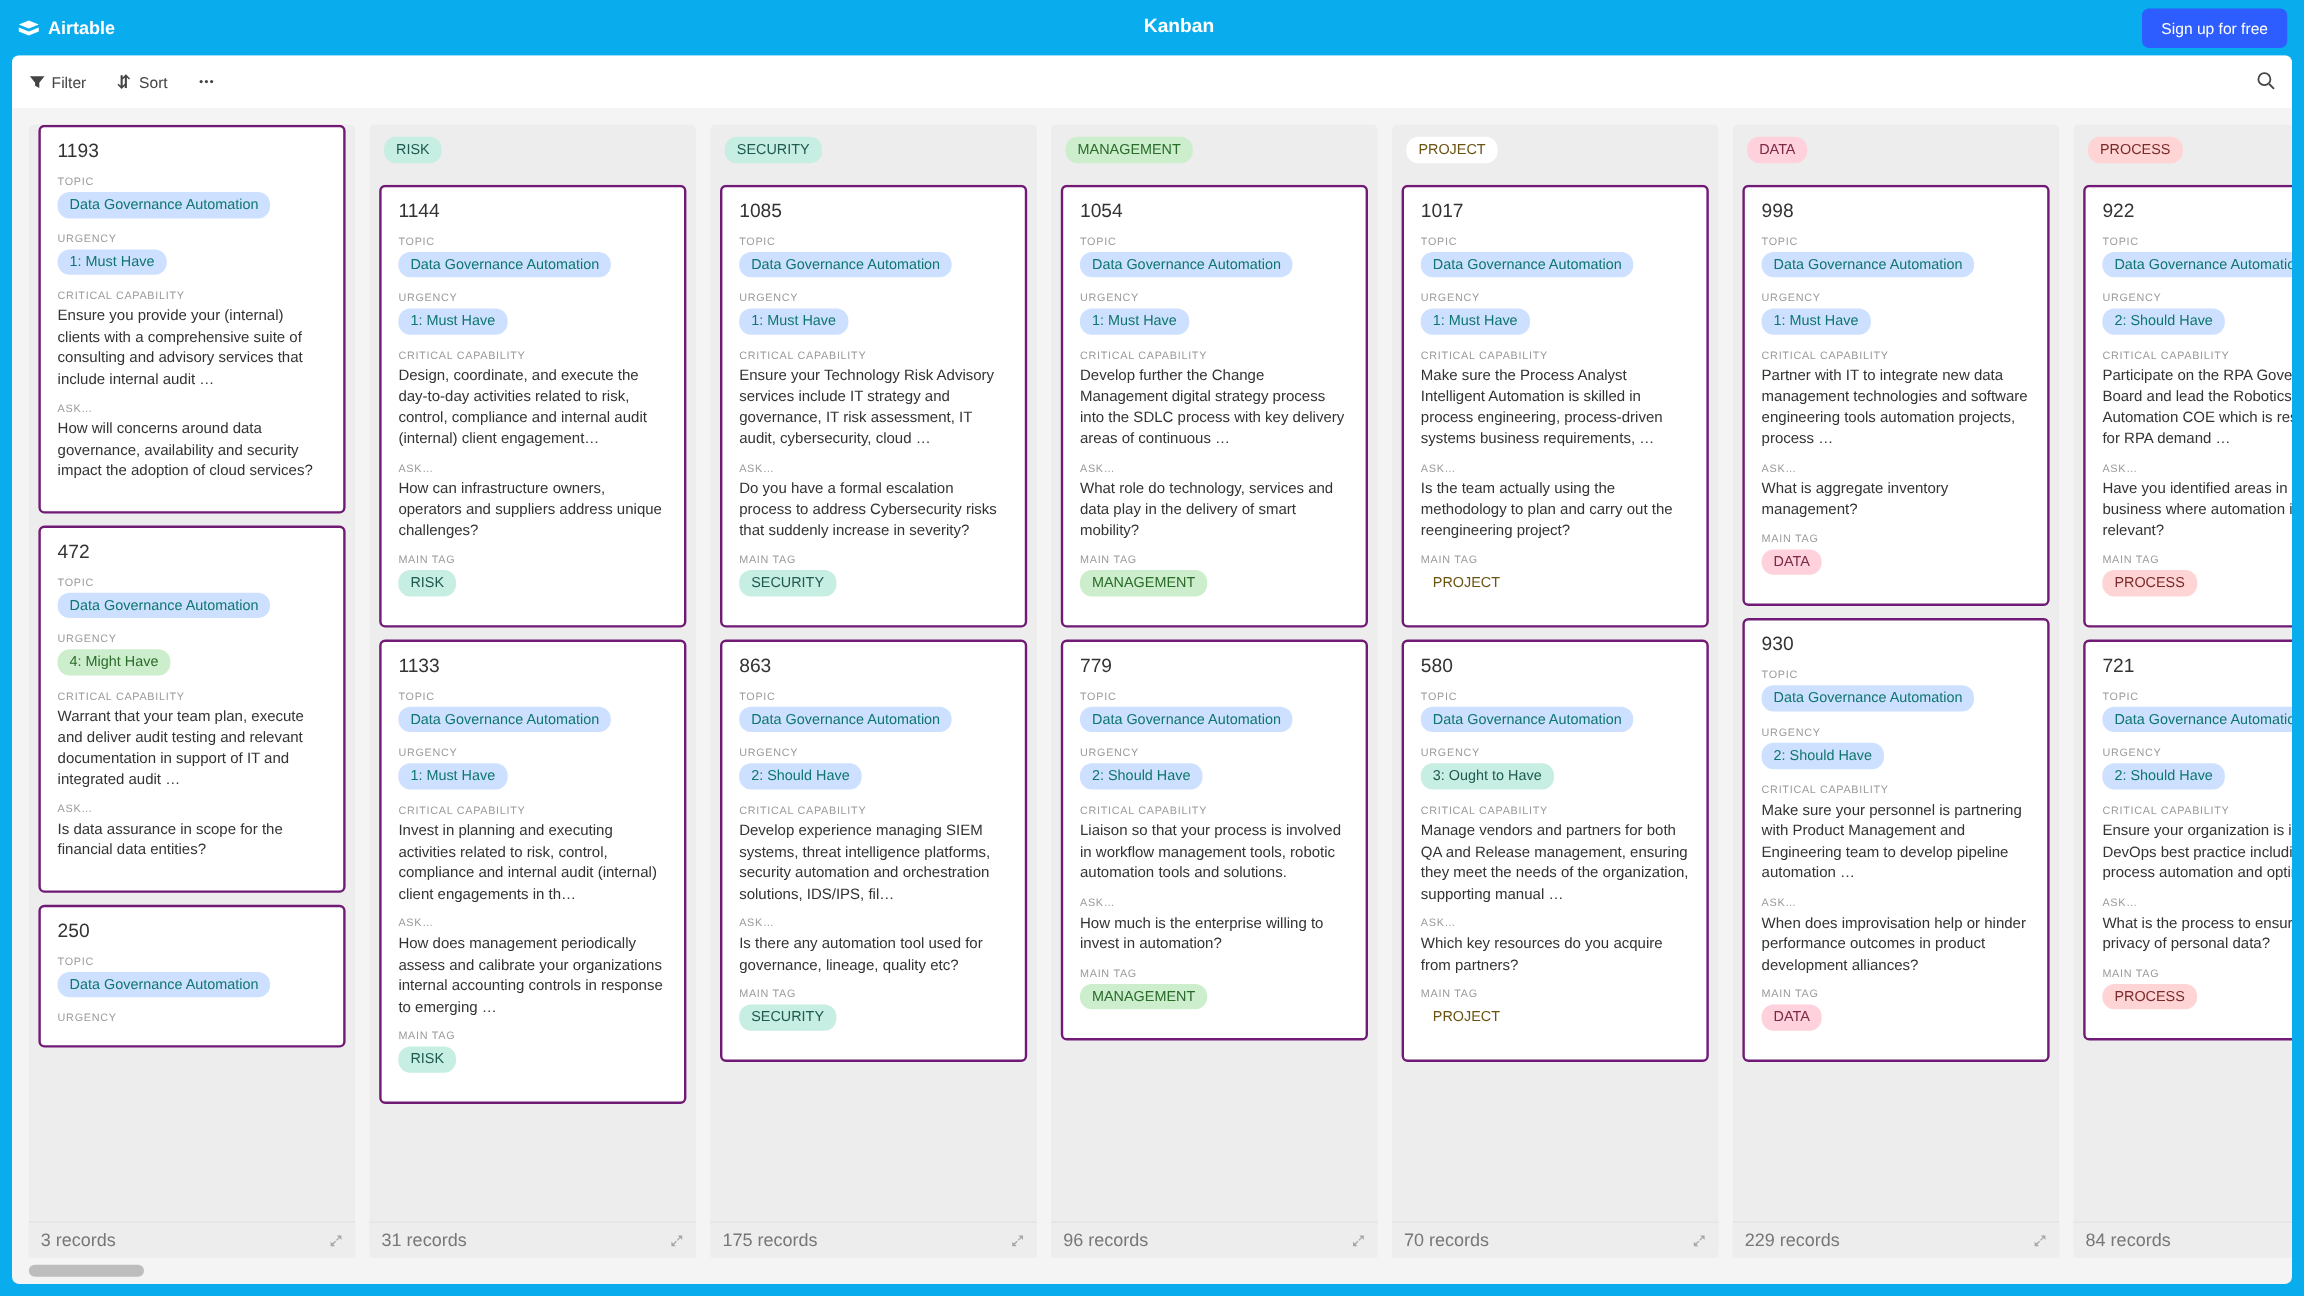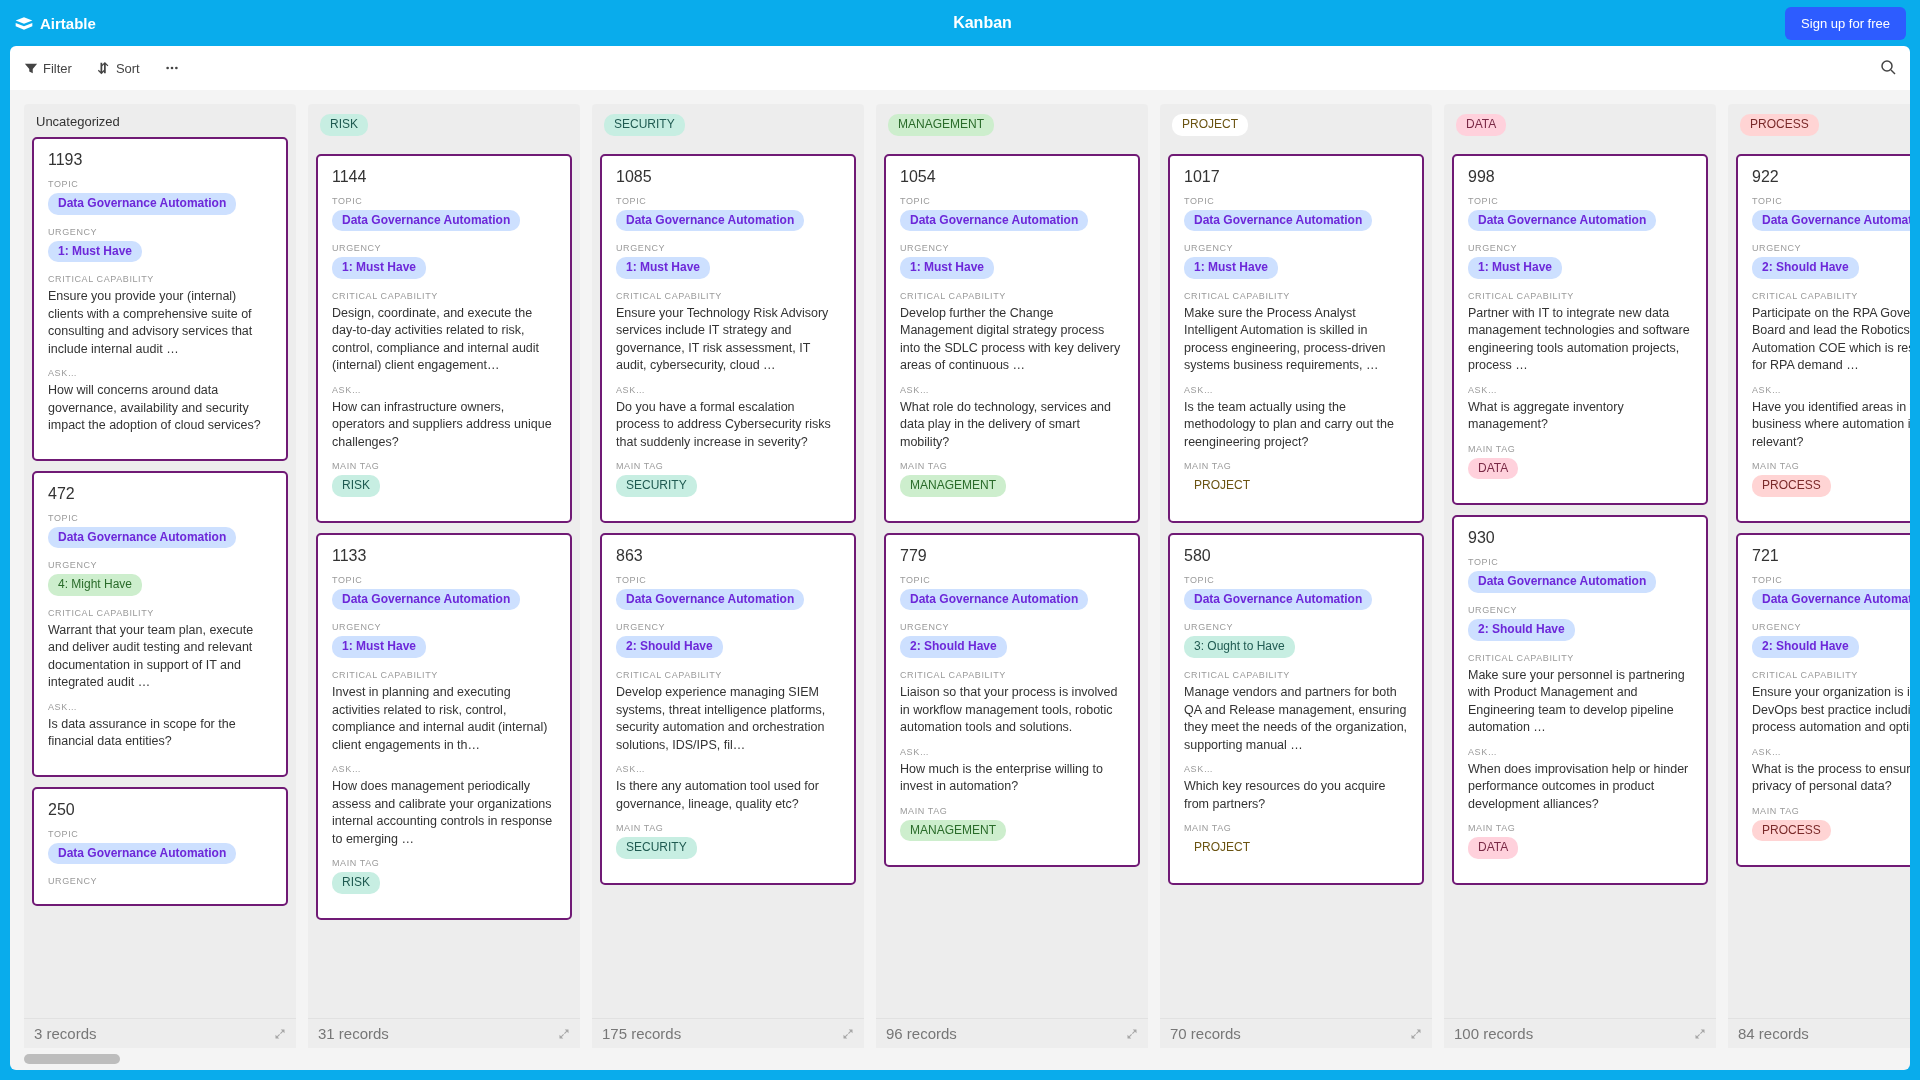--- a/index.html
+++ b/index.html
@@ -113,21 +113,21 @@
 }
 .field-value { font-size: 12.5px; color: #333; line-height: 1.4; margin-bottom: 10px; }
 .pill {
   display: inline-block;
   padding: 3px 10px;
   border-radius: 10px;
   font-size: 12px;
   line-height: 1.3;
   margin-bottom: 10px;
 }
-.pill-blue   { background: #cde0ff; color: #6d28d9; font-weight: bold; }
+.pill-blue   { background: #cde0ff; color: #0f766e; }
 .pill-green  { background: #cdeecd; color: #2a6b2a; }
 .pill-teal   { background: #c7eee2; color: #1f5a51; }
 .pill-yellow { background: #ffffff; color: #6a5311; }
 .pill-pink   { background: #ffd1dc; color: #7a2a46; }
 .pill-red    { background: #ffd4d4; color: #7a2a2a; }
 .uncat-title { font-size: 13px; color: #333; }
 .hscroll {
   position: absolute;
   left: 14px;
   bottom: 6px;
@@ -176,21 +176,20 @@
     <svg width="16" height="16" viewBox="0 0 16 16">
         <circle cx="7" cy="7" r="5" stroke="currentColor" stroke-width="1.5" fill="none"></circle>
         <line x1="11" y1="11" x2="15" y2="15" stroke="currentColor" stroke-width="1.5"></line>
       </svg>
   </div>
 </div>
 
 <div class="board-outer">
   <div class="board" id="board">
       <div class="column">
-        <div class="col-header"><span class="uncat-title">Uncategorized</span></div>
         <div class="col-body">
           <div class="card"><div class="card-id">1193</div><div class="field-label">TOPIC</div><span class="pill pill-blue">Data Governance Automation</span><div class="field-label">URGENCY</div><span class="pill pill-blue">1: Must Have</span><div class="field-label">CRITICAL CAPABILITY</div><div class="field-value">Ensure you provide your (internal) clients with a comprehensive suite of consulting and advisory services that include internal audit …</div><div class="field-label">ASK…</div><div class="field-value">How will concerns around data governance, availability and security impact the adoption of cloud services?</div></div>
           <div class="card"><div class="card-id">472</div><div class="field-label">TOPIC</div><span class="pill pill-blue">Data Governance Automation</span><div class="field-label">URGENCY</div><span class="pill pill-green">4: Might Have</span><div class="field-label">CRITICAL CAPABILITY</div><div class="field-value">Warrant that your team plan, execute and deliver audit testing and relevant documentation in support of IT and integrated audit …</div><div class="field-label">ASK…</div><div class="field-value">Is data assurance in scope for the financial data entities?</div></div>
           <div class="card"><div class="card-id">250</div><div class="field-label">TOPIC</div><span class="pill pill-blue">Data Governance Automation</span><div class="field-label">URGENCY</div></div>
         </div>
         <div class="col-footer">
           <span>3 records</span>
           <svg class="expand-icon" viewBox="0 0 16 16">
             <path fill="currentColor" d="M2 9v5h5l-2-2 3-3-1-1-3 3-2-2zm12-2V2H9l2 2-3 3 1 1 3-3 2 2z"></path>
           </svg>
@@ -248,21 +247,21 @@
           </svg>
         </div>
       </div>
       <div class="column">
         <div class="col-header"><span class="pill pill-pink">DATA</span></div>
         <div class="col-body">
           <div class="card"><div class="card-id">998</div><div class="field-label">TOPIC</div><span class="pill pill-blue">Data Governance Automation</span><div class="field-label">URGENCY</div><span class="pill pill-blue">1: Must Have</span><div class="field-label">CRITICAL CAPABILITY</div><div class="field-value">Partner with IT to integrate new data management technologies and software engineering tools automation projects, process …</div><div class="field-label">ASK…</div><div class="field-value">What is aggregate inventory management?</div><div class="field-label">MAIN TAG</div><span class="pill pill-pink">DATA</span></div>
           <div class="card"><div class="card-id">930</div><div class="field-label">TOPIC</div><span class="pill pill-blue">Data Governance Automation</span><div class="field-label">URGENCY</div><span class="pill pill-blue">2: Should Have</span><div class="field-label">CRITICAL CAPABILITY</div><div class="field-value">Make sure your personnel is partnering with Product Management and Engineering team to develop pipeline automation …</div><div class="field-label">ASK…</div><div class="field-value">When does improvisation help or hinder performance outcomes in product development alliances?</div><div class="field-label">MAIN TAG</div><span class="pill pill-pink">DATA</span></div>
         </div>
         <div class="col-footer">
-          <span>100 records</span>
+          <span>229 records</span>
           <svg class="expand-icon" viewBox="0 0 16 16">
             <path fill="currentColor" d="M2 9v5h5l-2-2 3-3-1-1-3 3-2-2zm12-2V2H9l2 2-3 3 1 1 3-3 2 2z"></path>
           </svg>
         </div>
       </div>
       <div class="column">
         <div class="col-header"><span class="pill pill-red">PROCESS</span></div>
         <div class="col-body">
           <div class="card"><div class="card-id">922</div><div class="field-label">TOPIC</div><span class="pill pill-blue">Data Governance Automation</span><div class="field-label">URGENCY</div><span class="pill pill-blue">2: Should Have</span><div class="field-label">CRITICAL CAPABILITY</div><div class="field-value">Participate on the RPA Governance Board and lead the Robotics Process Automation COE which is responsible for RPA demand …</div><div class="field-label">ASK…</div><div class="field-value">Have you identified areas in your business where automation is most relevant?</div><div class="field-label">MAIN TAG</div><span class="pill pill-red">PROCESS</span></div>
           <div class="card"><div class="card-id">721</div><div class="field-label">TOPIC</div><span class="pill pill-blue">Data Governance Automation</span><div class="field-label">URGENCY</div><span class="pill pill-blue">2: Should Have</span><div class="field-label">CRITICAL CAPABILITY</div><div class="field-value">Ensure your organization is involved in DevOps best practice including CI/CD, process automation and optimization.</div><div class="field-label">ASK…</div><div class="field-value">What is the process to ensure the privacy of personal data?</div><div class="field-label">MAIN TAG</div><span class="pill pill-red">PROCESS</span></div>

